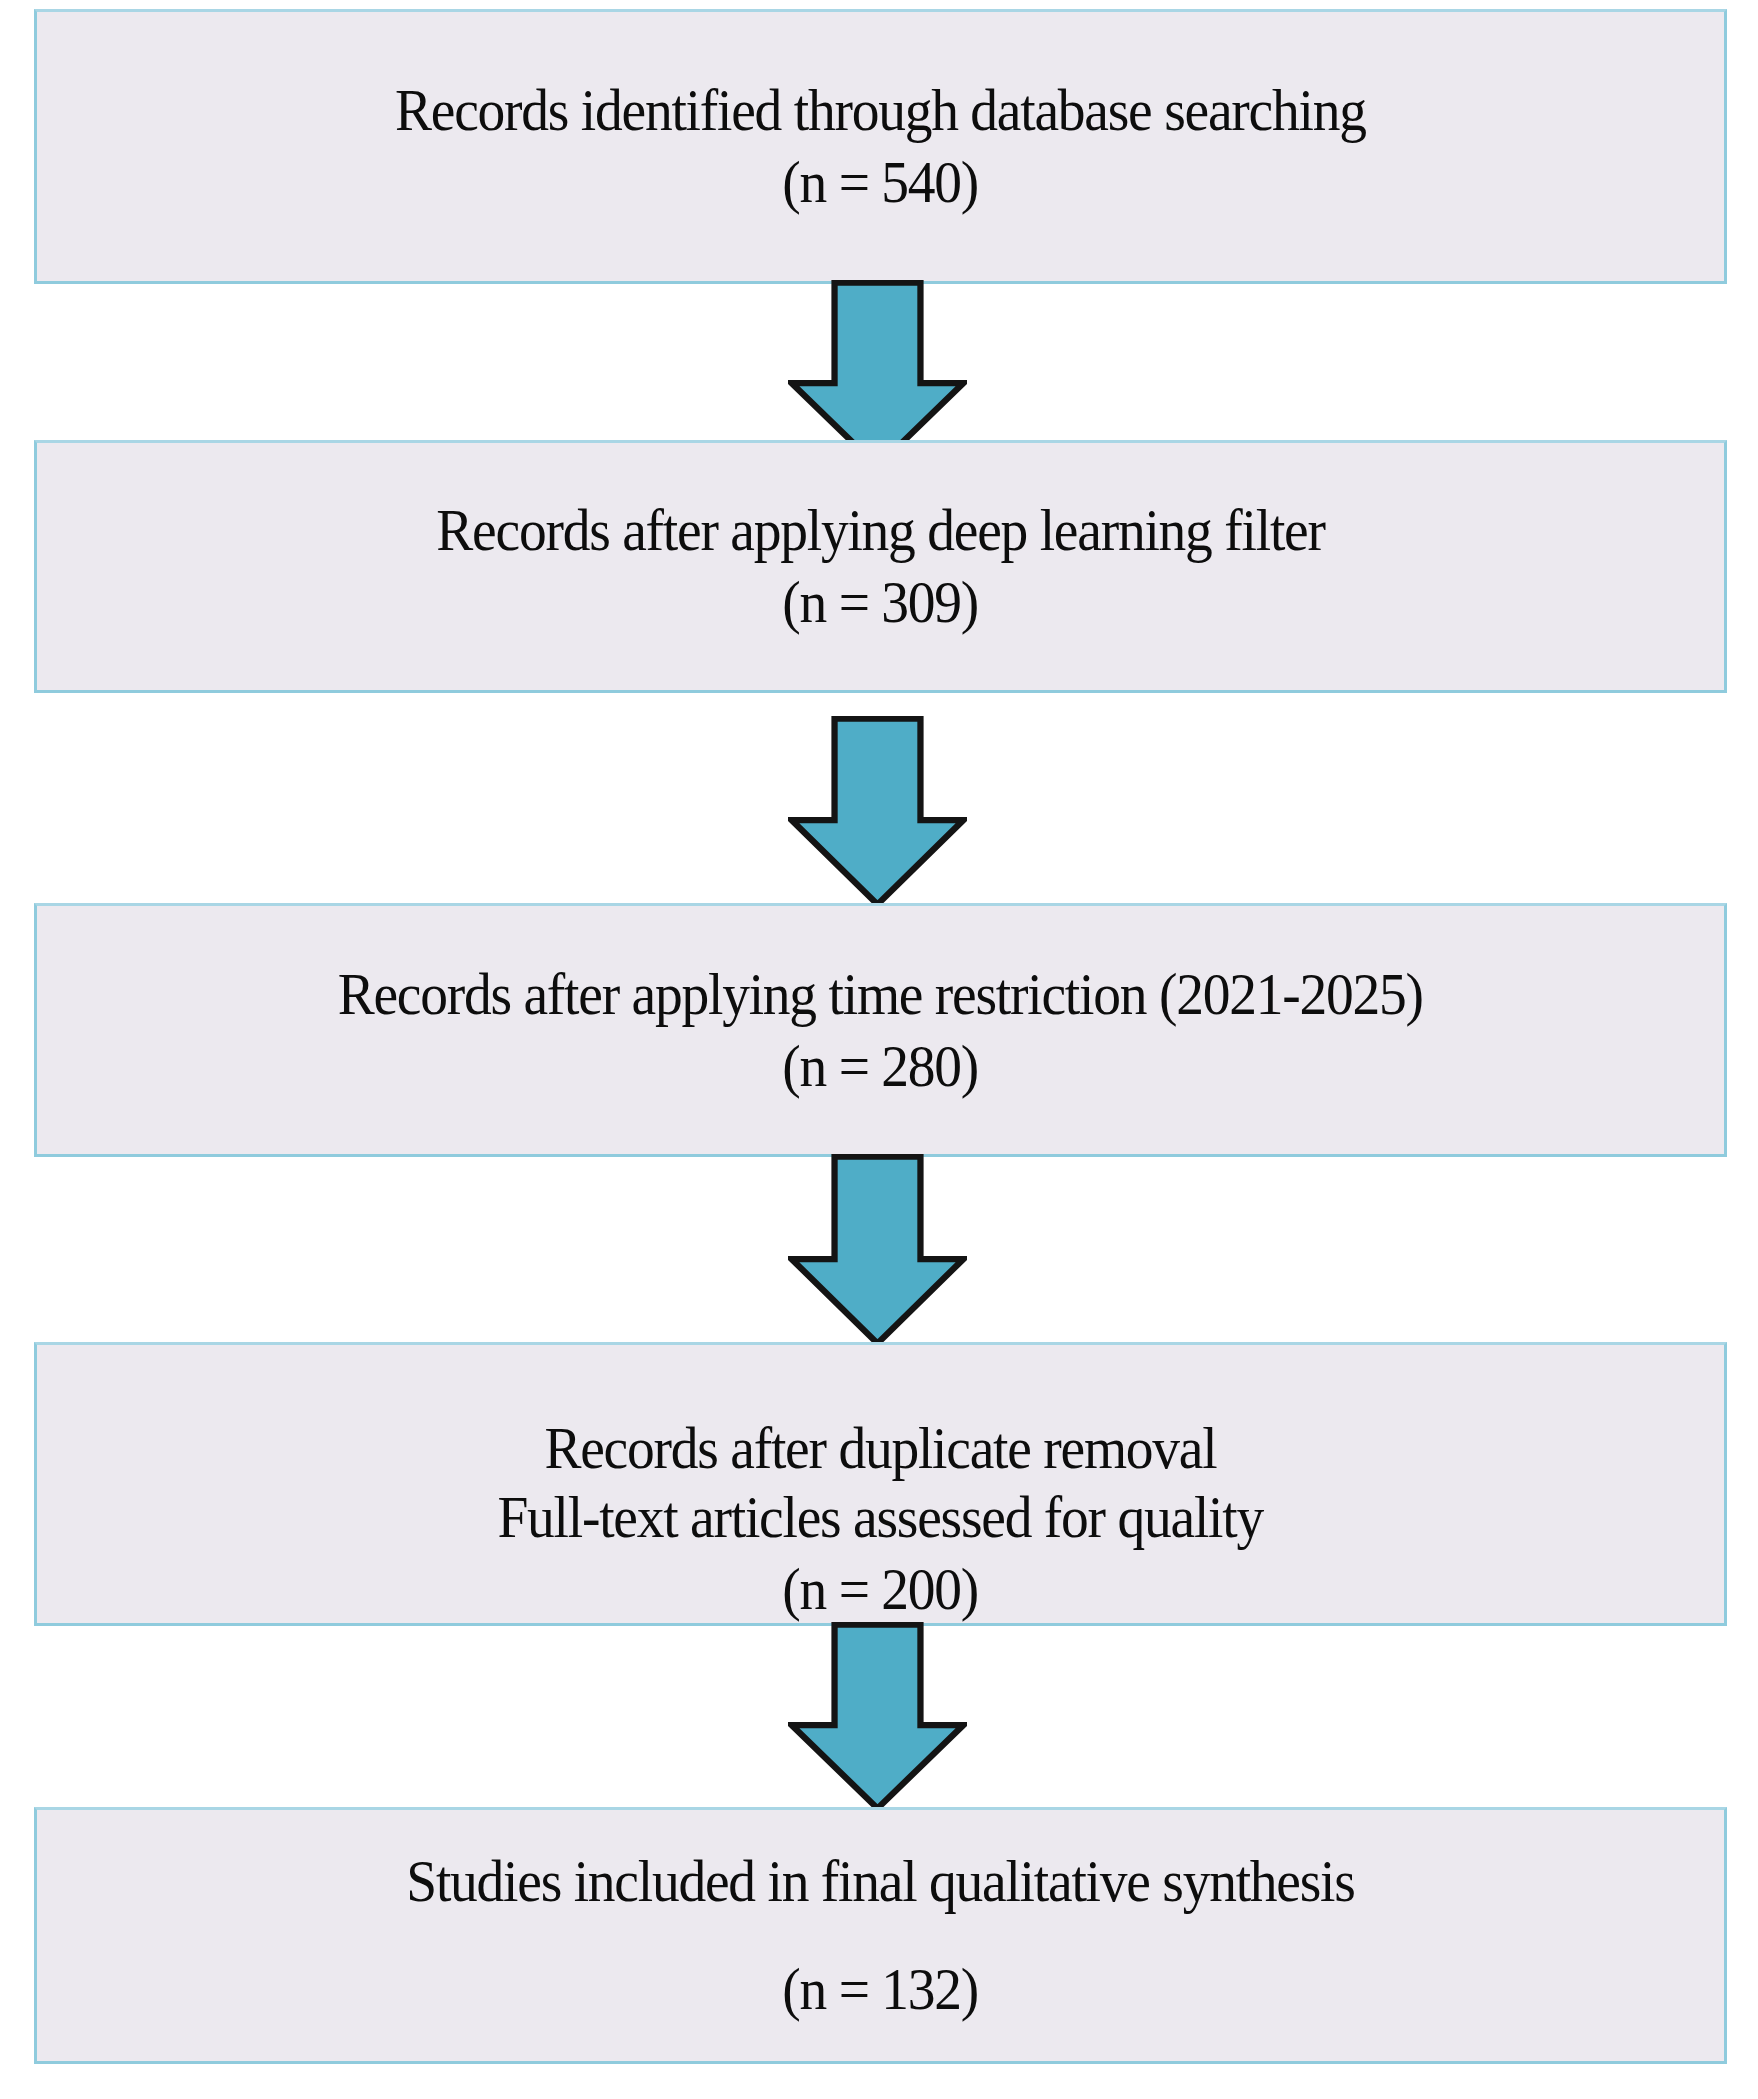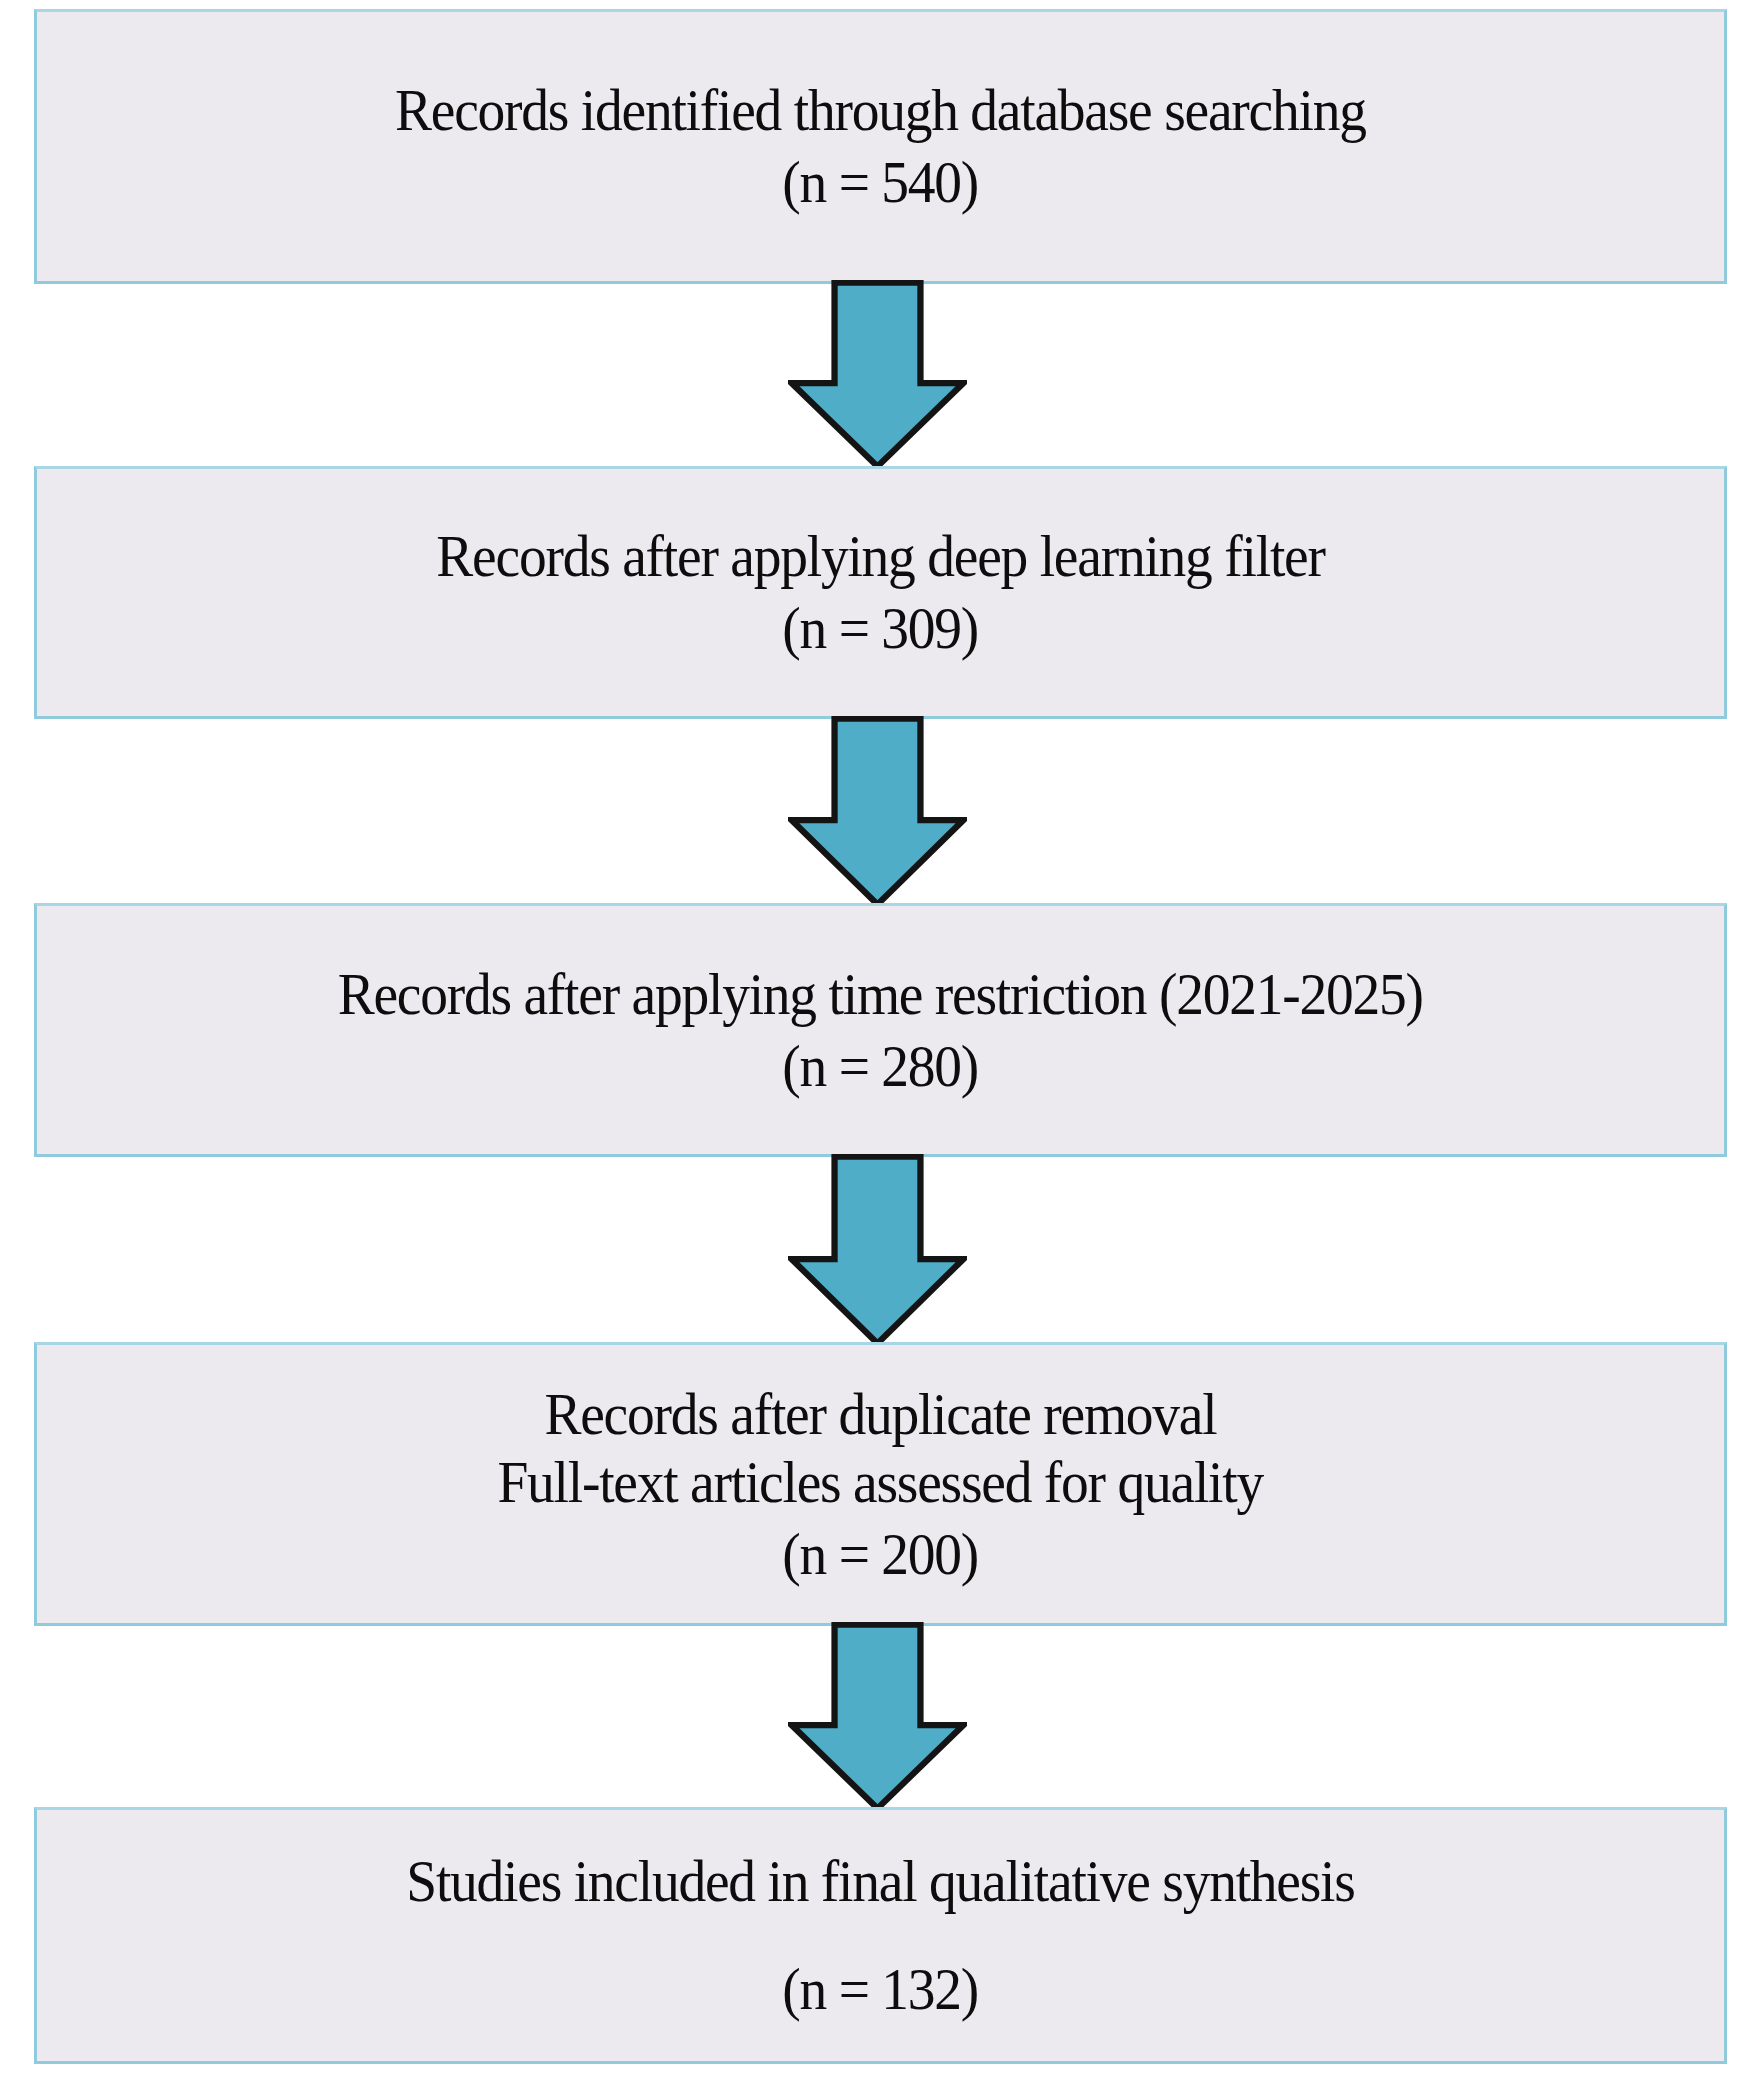--- a/index.html
+++ b/index.html
@@ -56,23 +56,23 @@
     white-space: nowrap;
     font-stretch: condensed;
     transform: scaleX(0.94);
   }
   .box-line.count {
     margin-top: 3.6px;
   }
 
   
   #box-1 { top: 9px;   height: 275px; }
-  #box-2 { top: 466px;  height: 253px; }
+  #box-2 { top: 440px;  height: 253px; }
   #box-3 { top: 903px; height: 254px; }
-  #box-4 { top: 1342px; height: 284px; }
+  #box-4 { top: 1342px; height: 284px; justify-content: flex-end; }
   #box-5 { top: 1807px; height: 257px; gap: 36px; }
 
   
   .flow-arrow {
     position: absolute;
     left: 788px;
     width: 179px;
   }
   .flow-arrow svg {
     display: block;

